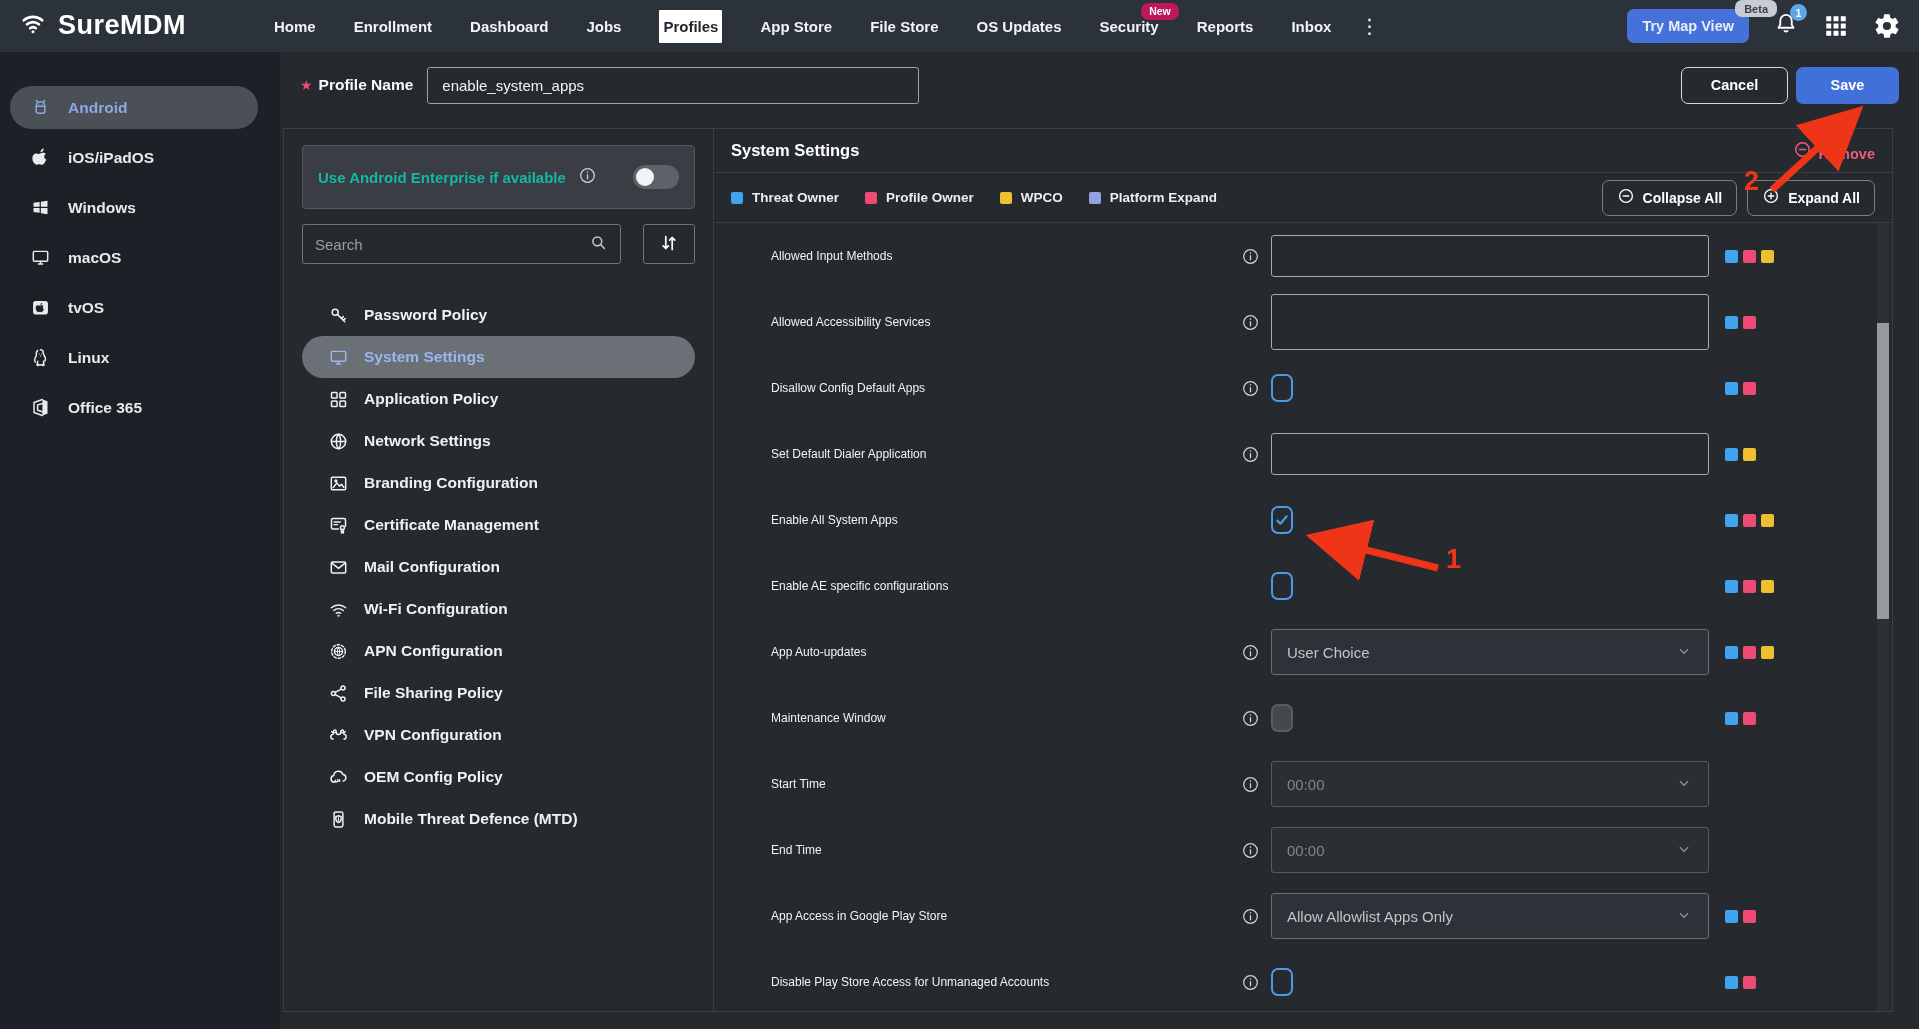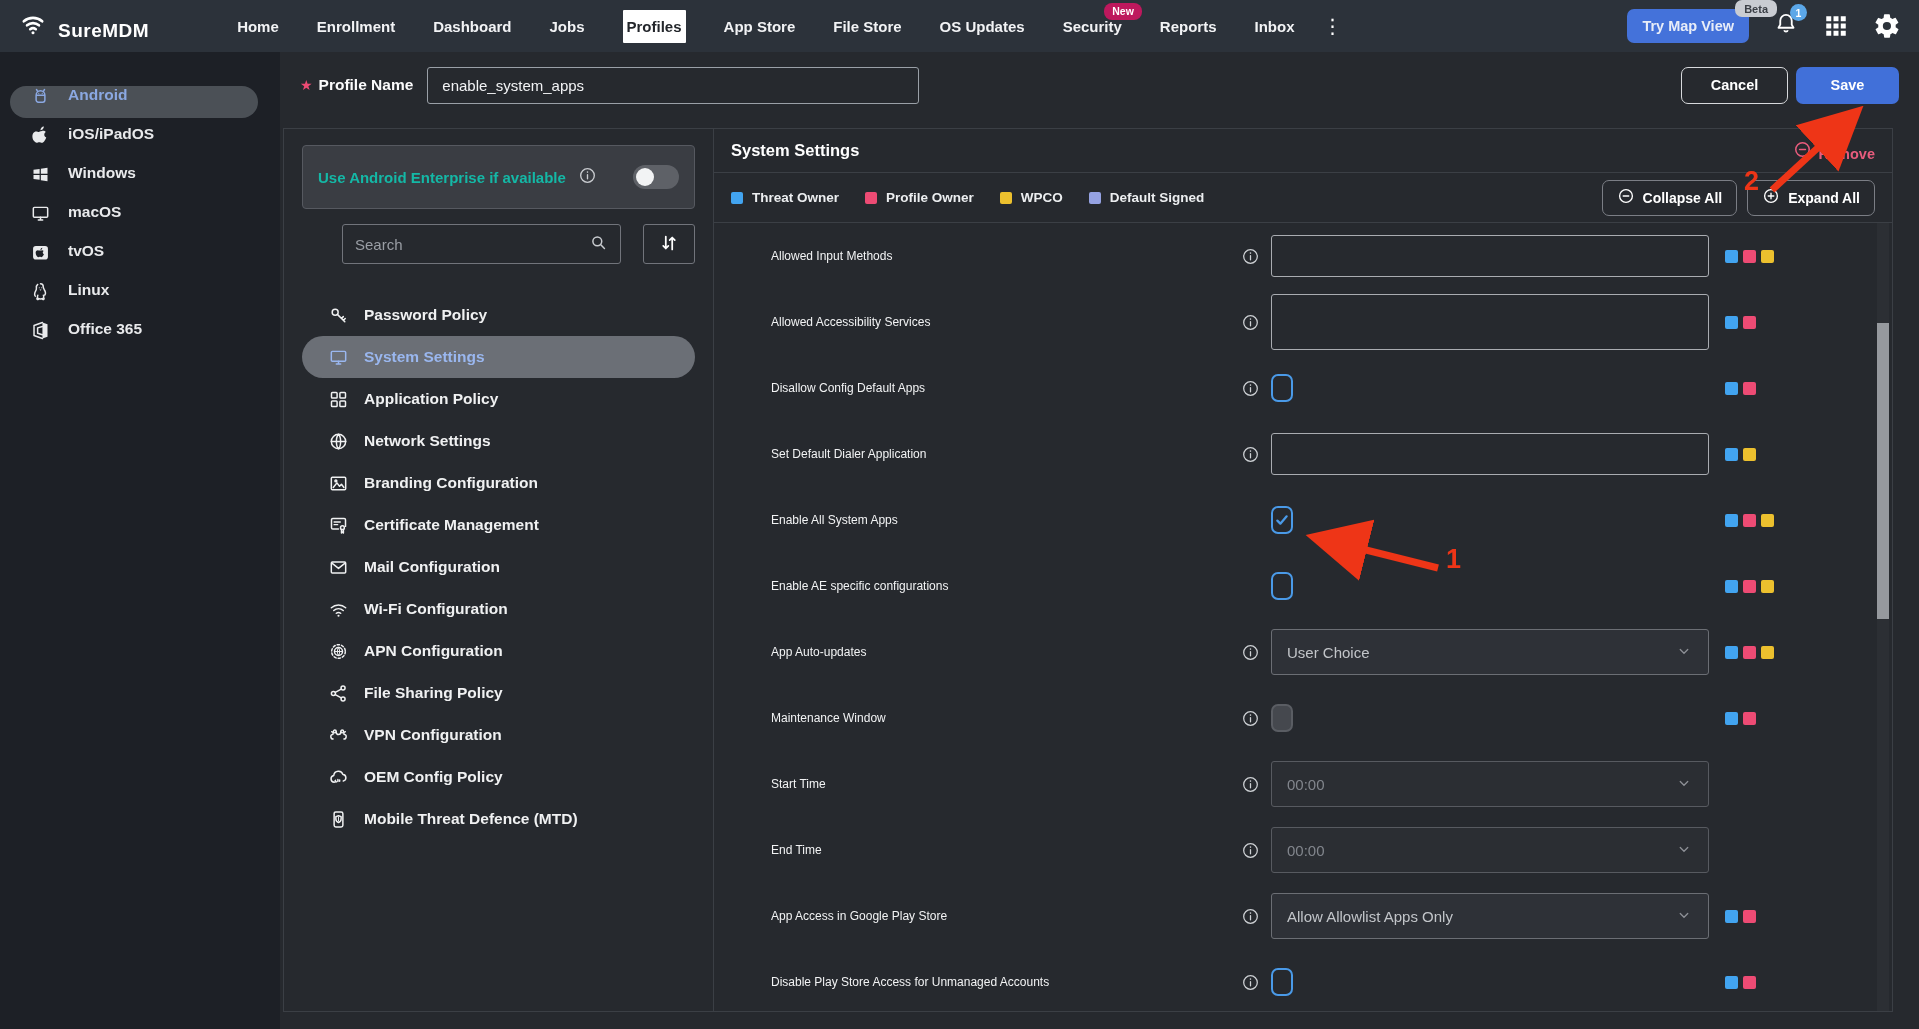--- a/index.html
+++ b/index.html
@@ -2,42 +2,42 @@
 <html><head>
 <meta charset="utf-8">
 <style>
   * { margin:0; padding:0; box-sizing:border-box; }
   html,body { width:1919px; height:1029px; overflow:hidden; }
   body { font-family:"Liberation Sans","DejaVu Sans",sans-serif; background:#26292e; color:#eceef0; }
 
   
   .navbar { position:absolute; left:0; top:0; width:1919px; height:52px; background:#2c323a;
             display:flex; align-items:center; padding:0 18px; z-index:30; }
-  .brand { display:flex; align-items:flex-end; gap:10px; font-size:19px; font-weight:bold; color:#fff; letter-spacing:.5px; }
+  .brand { display:flex; align-items:flex-start; gap:10px; font-size:27px; font-weight:bold; color:#fff; letter-spacing:.5px; }
   .nav-menu { display:flex; align-items:center; gap:38px; margin-left:88px; }
   .nav-item { position:relative; font-size:15px; font-weight:bold; color:#f2f3f5; cursor:pointer; white-space:nowrap; }
   .nav-item.active { background:#fff; color:#23262b; padding:8px 4px; border-radius:1px; }
   .badge-new { position:absolute; top:-15px; right:-20px; background:#be185d; color:#fff;
                font-size:10.5px; font-weight:bold; padding:2.5px 8px; border-radius:8px; }
   .kebab { font-size:20px; color:#fff; margin-left:28px; cursor:pointer; }
   .nav-right { margin-left:auto; display:flex; align-items:center; gap:24px; }
   .map-btn-wrap { position:relative; }
   .map-btn { background:#4472da; color:#e8edf8; border:none; font-size:14.5px; font-weight:bold;
              padding:9px 15px; border-radius:7px; cursor:pointer; font-family:inherit; }
   .badge-beta { position:absolute; top:-9px; right:-28px; background:#c9ccd2; color:#3c4047;
                 font-size:11px; font-weight:bold; padding:2.5px 9px; border-radius:7px; }
   .bell-wrap { position:relative; cursor:pointer; }
   .bell-badge { position:absolute; top:-7px; right:-8px; width:17px; height:17px; background:#5ba7e8;
                 border-radius:50%; color:#fff; font-size:10.5px; font-weight:bold;
                 display:flex; align-items:center; justify-content:center; }
   .icon-btn { cursor:pointer; display:flex; align-items:center; }
 
   
   .os-sidebar { position:absolute; left:0; top:52px; width:280px; height:977px; background:#1d2026; padding-top:34px; }
-  .os-item { height:32px; display:flex; align-items:flex-start; gap:17px; padding-left:30px;
+  .os-item { height:43px; display:flex; align-items:center; gap:17px; padding-left:30px;
              font-size:15.5px; font-weight:bold; color:#e9eaec; cursor:pointer; margin-bottom:7px; }
   .os-item svg { flex:0 0 auto; }
   .os-item.selected { background:#4b5056; border-radius:23px; margin:0 22px 7px 10px; padding-left:20px; color:#8ba8e2; }
 
   
   .main { position:absolute; left:280px; top:52px; width:1639px; height:977px; background:#26292e; }
 
   .profile-bar { height:66px; display:flex; align-items:center; padding:0 20px; }
   .req-star { color:#ed4b74; font-size:14px; margin-right:6px; }
   .profile-label { font-size:15.5px; font-weight:bold; color:#fbfbfc; margin-right:14px; white-space:nowrap; }
@@ -51,21 +51,21 @@
   .content-card { position:absolute; left:3px; top:76px; width:1610px; height:884px;
                   border:1px solid #3b3f45; display:flex; }
 
   
   .policy-col { width:429px; padding:16px 18px 0 18px; }
   .ae-box { background:#3a3d43; border:1px solid #565960; border-radius:4px; height:64px;
             display:flex; align-items:center; padding:0 15px; gap:12px; }
   .ae-label { font-size:15px; color:#14b8a6;font-weight:bold; }
   .toggle { margin-left:auto; width:46px; height:24px; background:#5e6167; border-radius:13px; position:relative; cursor:pointer; flex:0 0 auto; }
   .toggle .knob { position:absolute; left:3px; top:3px; width:18px; height:18px; background:#f2f3f4; border-radius:50%; }
-  .search-row { margin-top:15px; display:flex; gap:22px;margin-left:40px; }
+  .search-row { margin-top:15px; display:flex; gap:22px; }
   .search-box { flex:1; height:40px; border:1px solid #71747b; border-radius:3px; display:flex; align-items:center; padding:0 12px; }
   .search-box input { flex:1; background:transparent; border:none; outline:none; color:#e9eaec; font-size:15px; font-family:inherit; }
   .search-box input::placeholder { color:#9a9ea5; }
   .sort-btn { width:52px; height:40px; border:1px solid #71747b; border-radius:3px; background:transparent;
               display:flex; align-items:center; justify-content:center; cursor:pointer; }
   .policy-list { margin-top:30px; }
   .policy-item { height:42px; display:flex; align-items:center; gap:15px; padding-left:26px;
                  font-size:15.5px; font-weight:bold; color:#f0f1f2; cursor:pointer; }
   .policy-item.selected { background:#6b6f76; border-radius:22px; color:#9ab7ef; }
 
@@ -442,21 +442,21 @@
             <span class="legend-item">
               <span class="legend-sq" style="background: rgb(237, 75, 116);"></span>
               <span>Profile Owner</span>
             </span>
             <span class="legend-item">
               <span class="legend-sq" style="background: rgb(236, 192, 46);"></span>
               <span>WPCO</span>
             </span>
             <span class="legend-item">
               <span class="legend-sq" style="background: rgb(149, 162, 226);"></span>
-              <span>Default Signed</span>
+              <span>Platform Expand</span>
             </span>
           </span>
         <span class="legend-actions">
           <button class="panel-btn">
             <span>
               <svg width="18" height="18" viewBox="0 0 24 24" fill="none" stroke="#fff" stroke-width="1.8" stroke-linecap="round">
                 <circle cx="12" cy="12" r="8.5"></circle>
                   <path d="M8.3 12h7.4"></path>
               </svg>
             </span>

